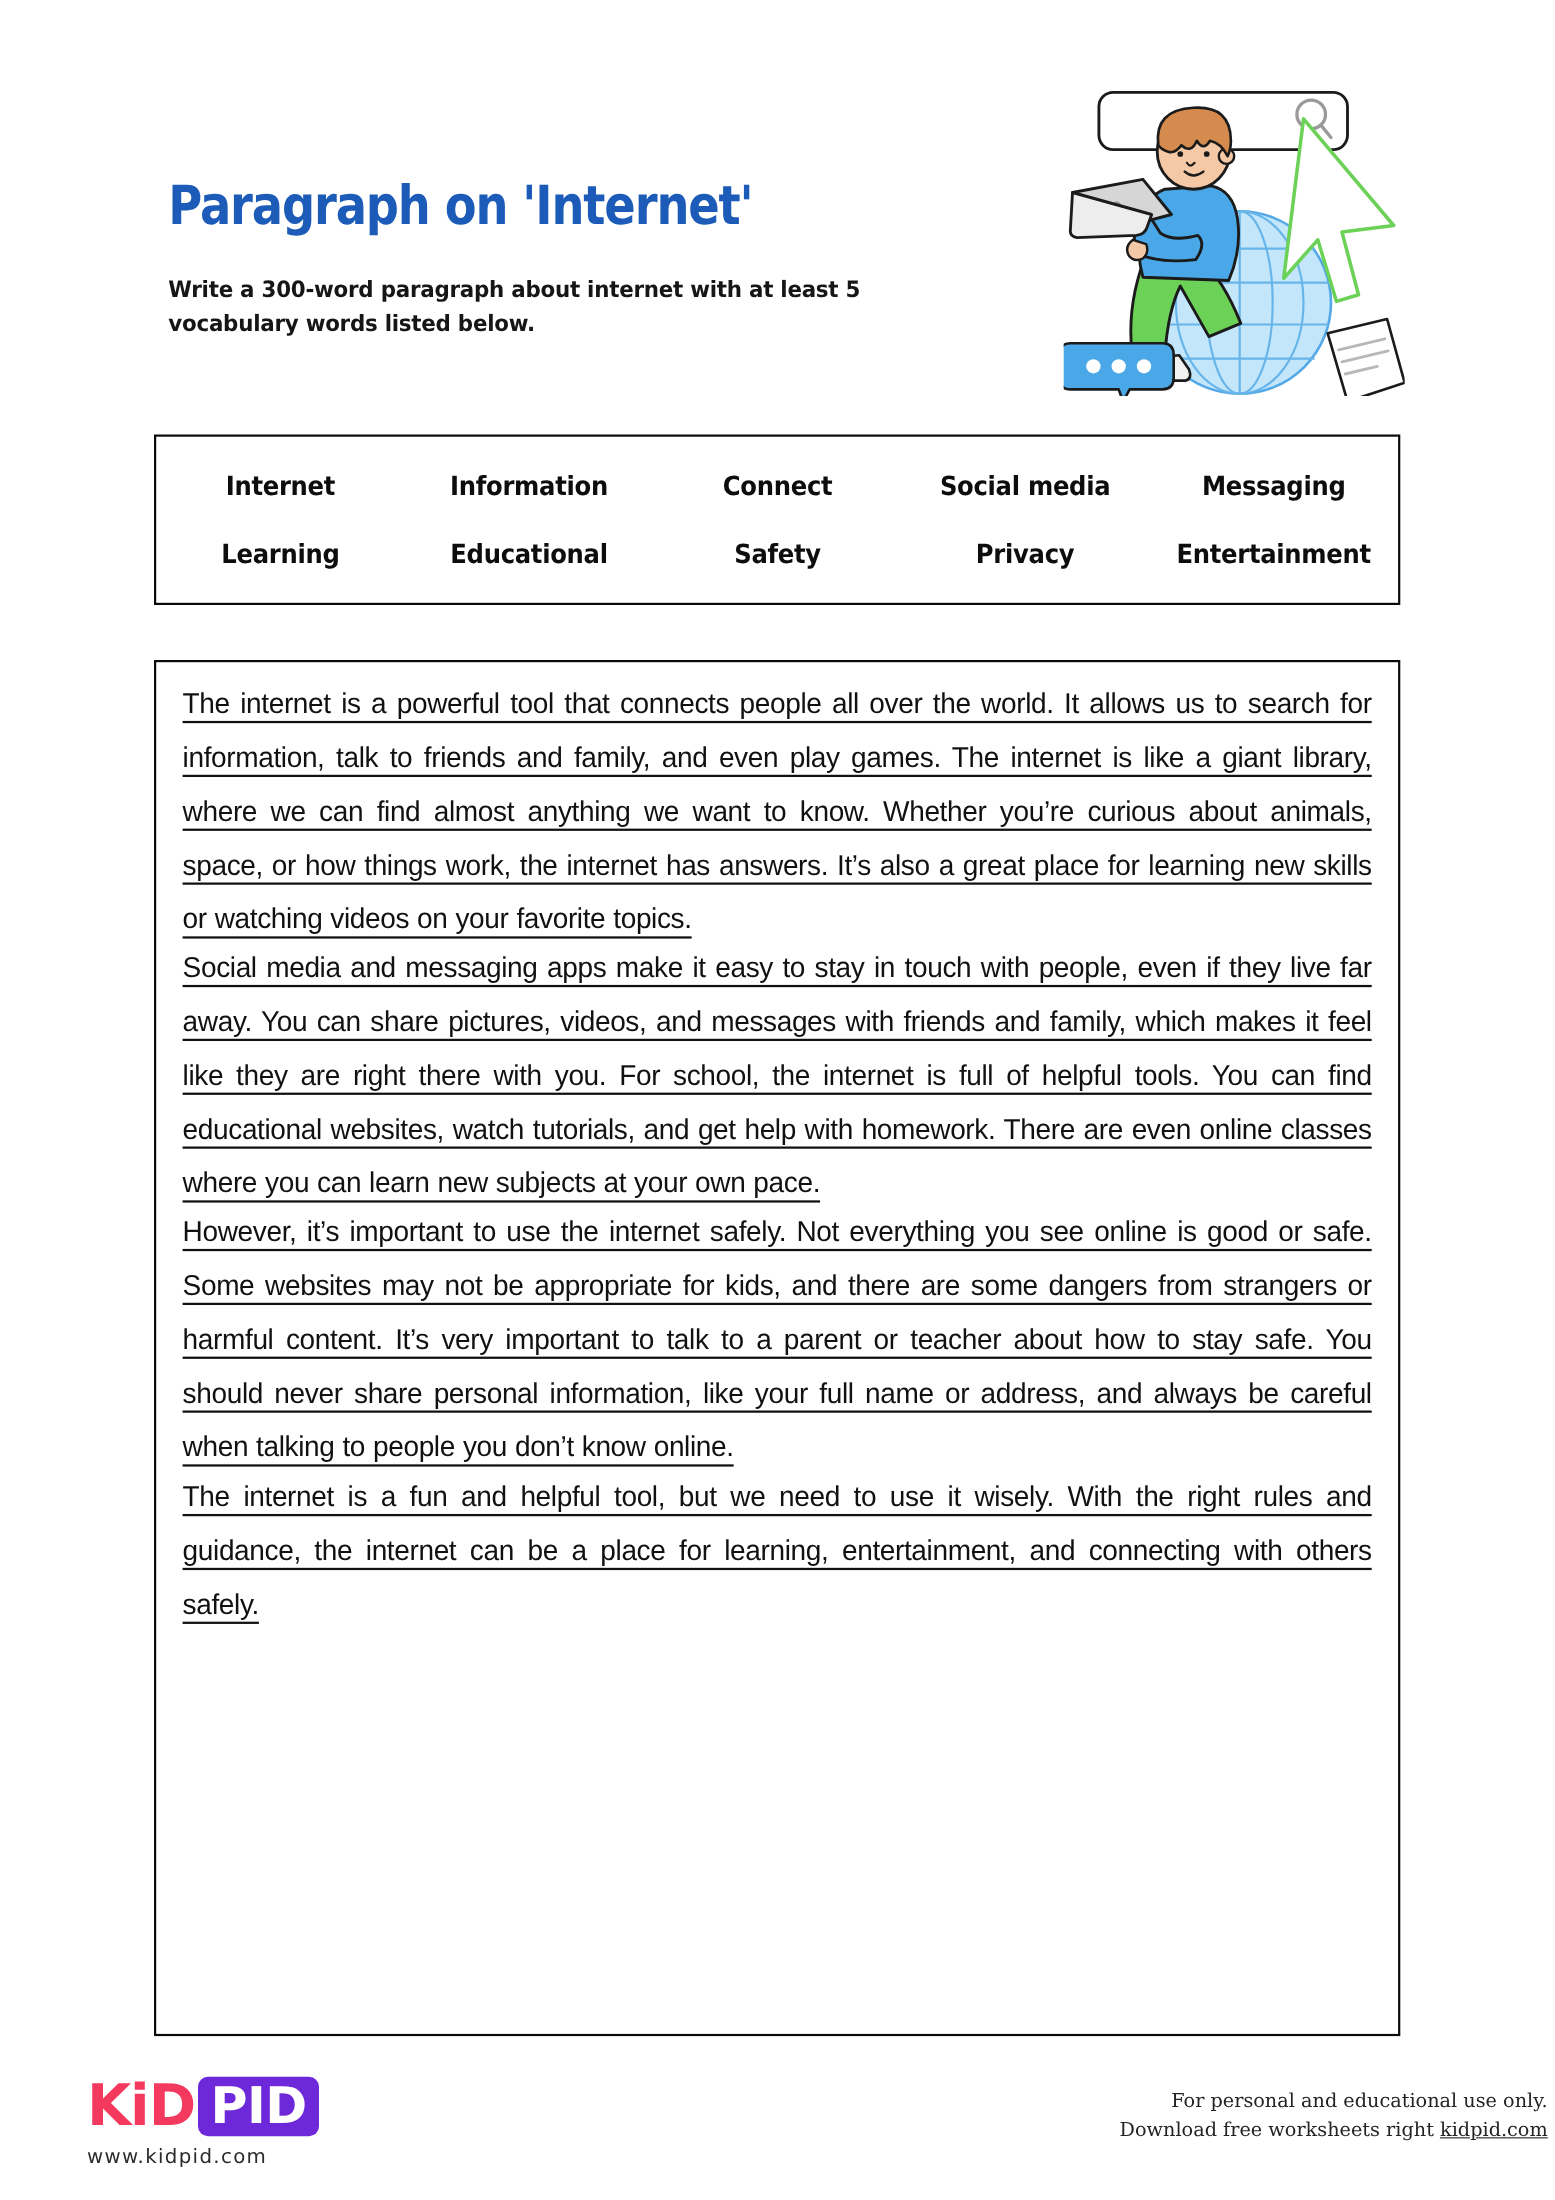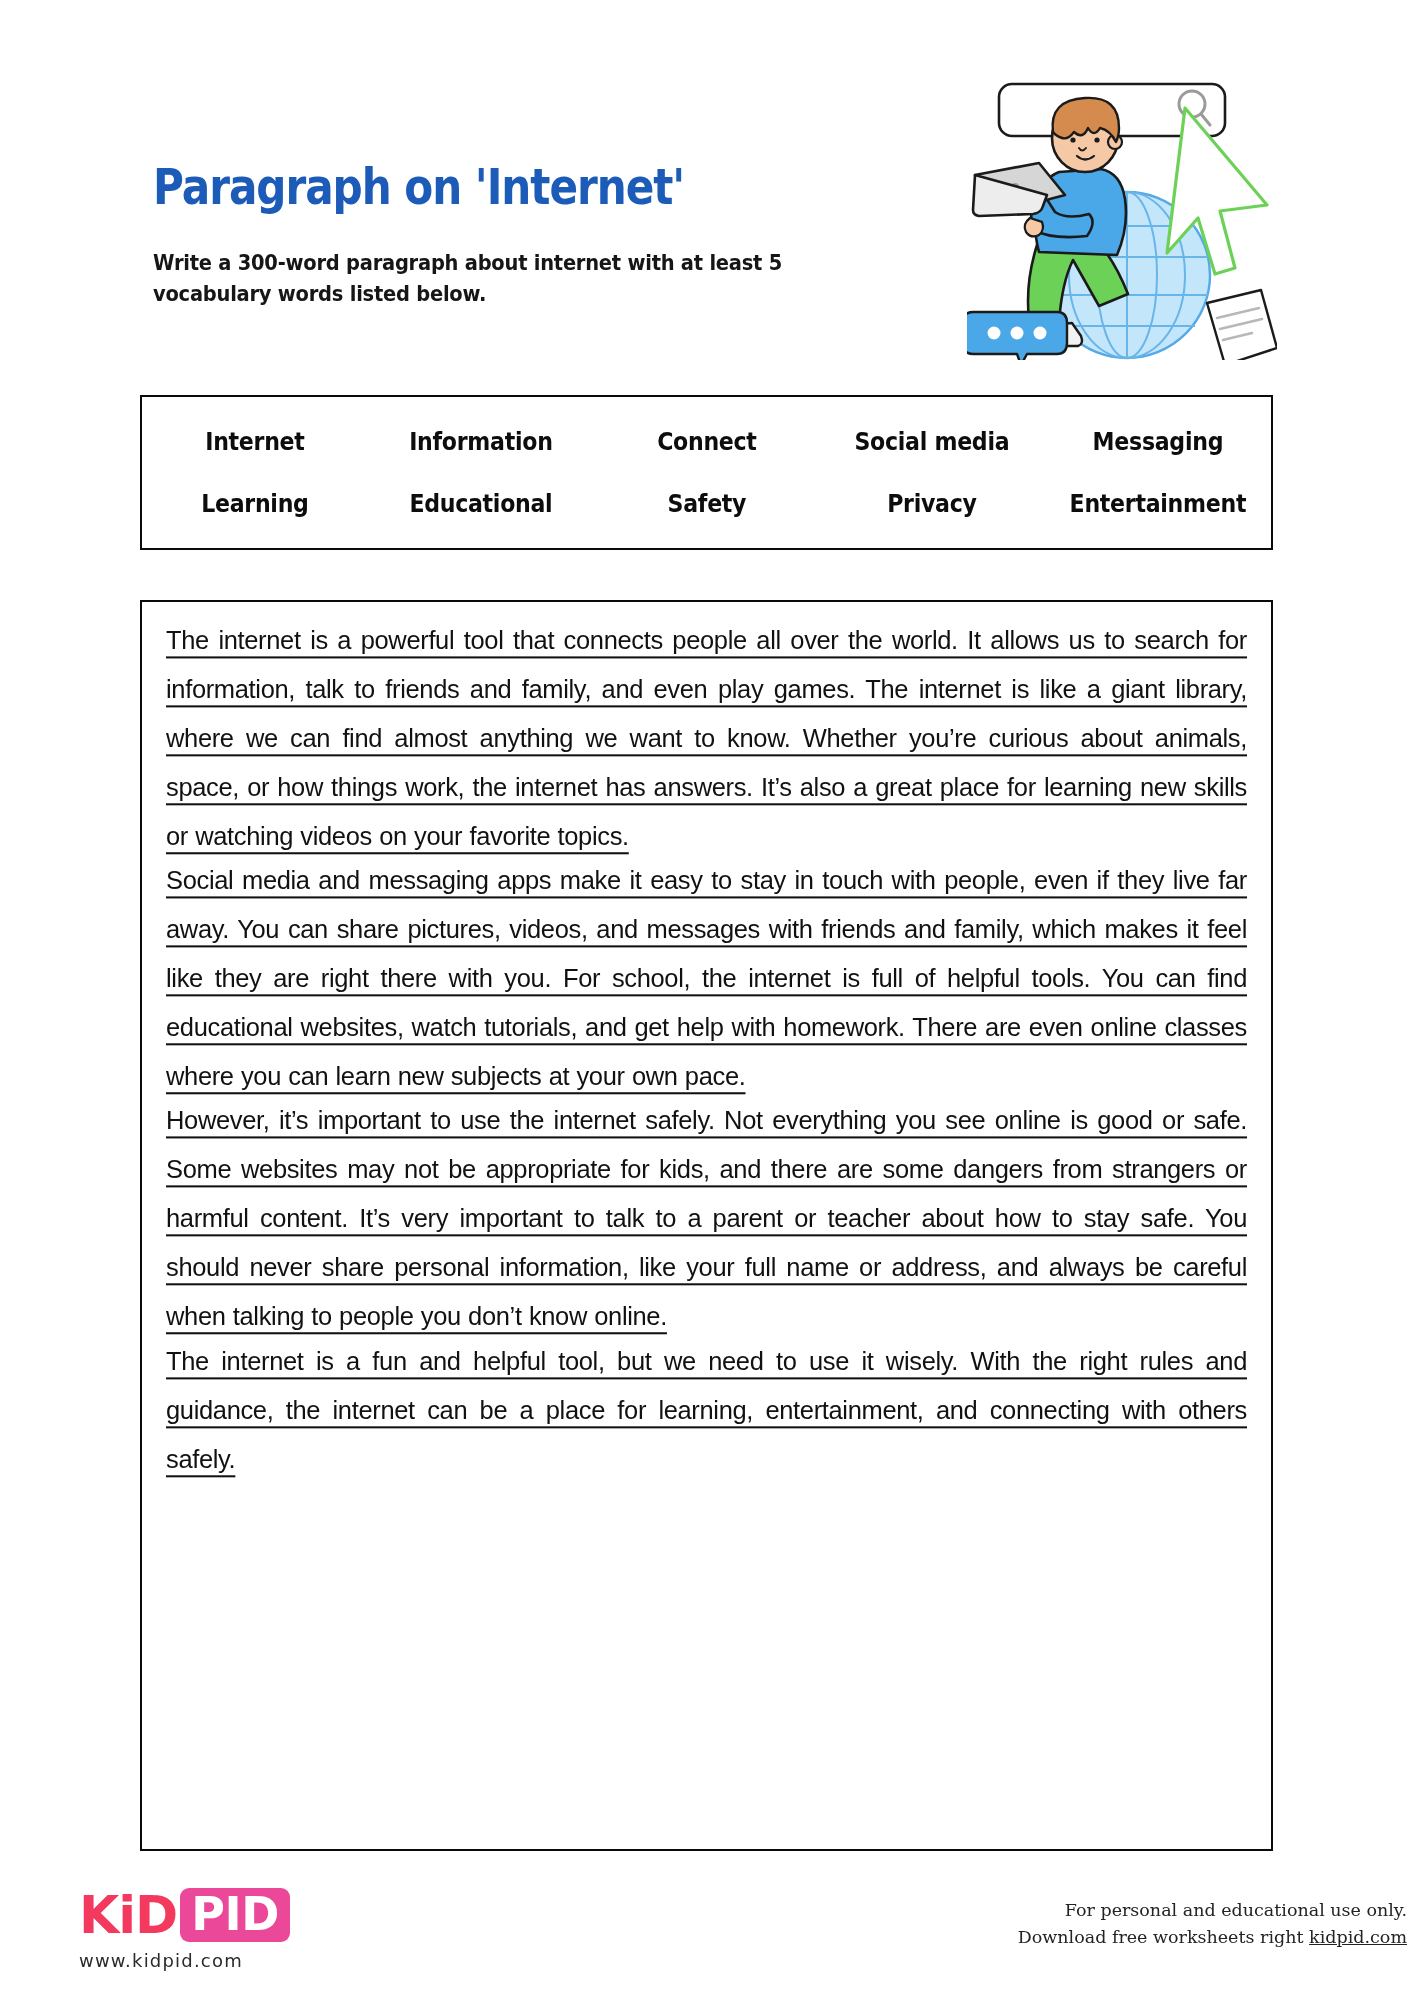--- a/index.html
+++ b/index.html
@@ -145,21 +145,21 @@
   .logo-kid {
     font-family: "DejaVu Sans", sans-serif;
     font-size: 52px;
     font-weight: 700;
     color: #f4395f;
     letter-spacing: -1px;
     line-height: 1;
     position: relative;
   }
   .logo-pid-box {
-    background: #ec4899;
+    background: #6d28d9;
     border-radius: 9px;
     padding: 2px 11px 4px 11px;
     margin-left: 3px;
     display: inline-block;
   }
   .logo-pid {
     font-family: "DejaVu Sans", sans-serif;
     font-size: 46px;
     font-weight: 700;
     color: #ffffff;

